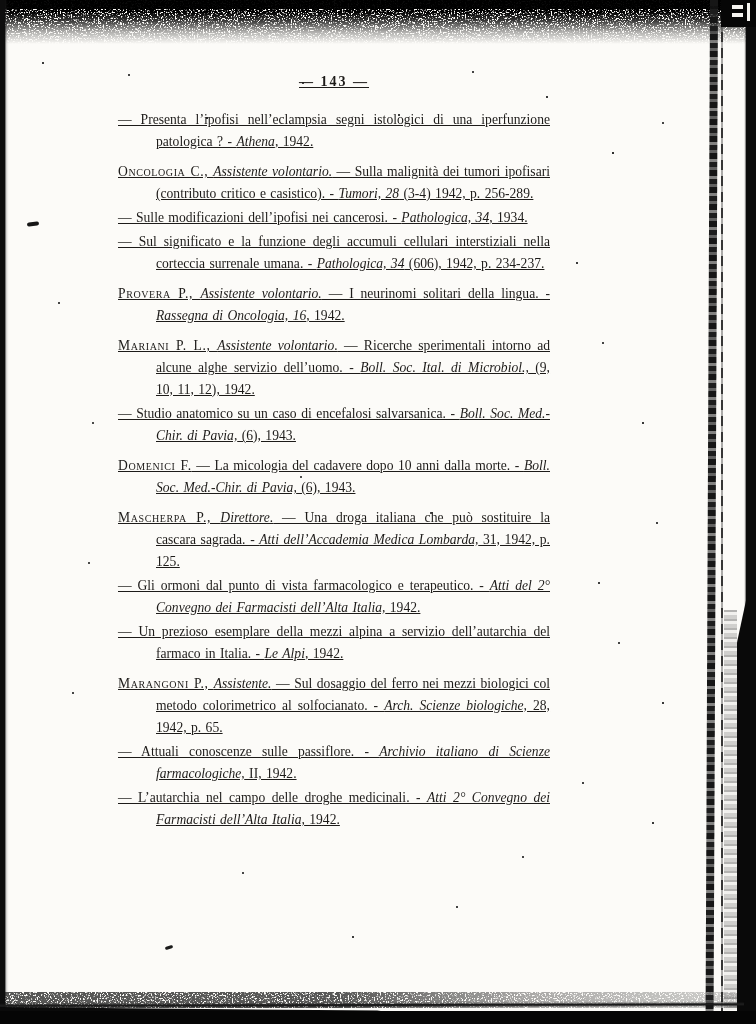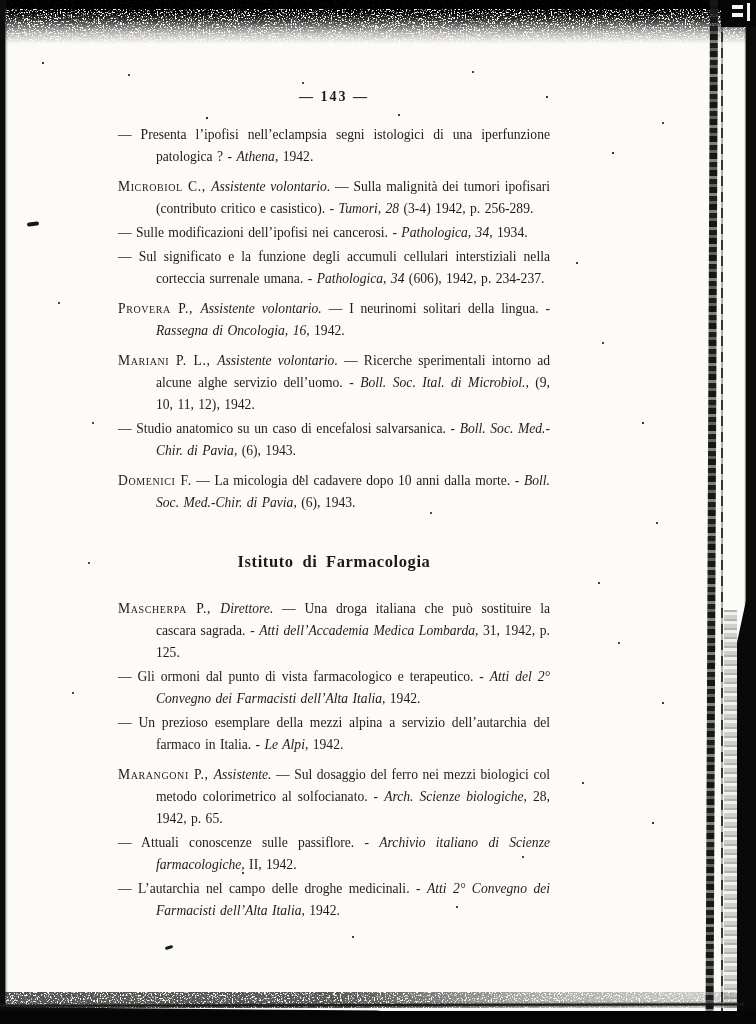--- a/index.html
+++ b/index.html
@@ -17,22 +17,23 @@
     background: #fcfbf8;
     overflow: hidden;
     font-family: "Liberation Serif", "DejaVu Serif", serif;
     color: #1d1b19;
   }
 
   
   .content {
     position: absolute;
     left: 118px;
-    top: 89px;
+    top: 74px;
     width: 432px;
+    text-decoration: underline;
   }
   .page-number {
     text-align: center;
     font-size: 14px;
     line-height: 16px;
     letter-spacing: 2px;
     margin: 0 0 19px 0;
     font-weight: bold;
   }
   .entry {
@@ -191,28 +192,27 @@
   <div class="bottom-band-left"></div>
   <div class="bottom-band"></div>
   <div class="ink-dash"></div>
   <div class="ink-blot"></div>
   <div class="specks"></div>
 
   <div class="content">
     <p class="page-number">— 143 —</p>
     <div>
         <p class="entry group"><span class="seg-r">— Presenta l’ipofisi nell’eclampsia segni istologici di una iperfunzione patologica ? - </span><span class="seg-i">Athena</span><span class="seg-r">, 1942.</span></p>
-        <p class="entry group"><span class="seg-sc">Microbiol C., </span><span class="seg-i">Assistente volontario.</span><span class="seg-r"> — Sulla malignità dei tumori ipofisari (contributo critico e casistico). - </span><span class="seg-i">Tumori, 28</span><span class="seg-r"> (3-4) 1942, p. 256-289.</span></p>
+        <p class="entry group"><span class="seg-sc">Oncologia C., </span><span class="seg-i">Assistente volontario.</span><span class="seg-r"> — Sulla malignità dei tumori ipofisari (contributo critico e casistico). - </span><span class="seg-i">Tumori, 28</span><span class="seg-r"> (3-4) 1942, p. 256-289.</span></p>
         <p class="entry follow"><span class="seg-r">— Sulle modificazioni dell’ipofisi nei cancerosi. - </span><span class="seg-i">Pathologica, 34</span><span class="seg-r">, 1934.</span></p>
         <p class="entry follow"><span class="seg-r">— Sul significato e la funzione degli accumuli cellulari interstiziali nella corteccia surrenale umana. - </span><span class="seg-i">Pathologica, 34</span><span class="seg-r"> (606), 1942, p. 234-237.</span></p>
         <p class="entry group"><span class="seg-sc">Provera P., </span><span class="seg-i">Assistente volontario.</span><span class="seg-r"> — I neurinomi solitari della lingua. - </span><span class="seg-i">Rassegna di Oncologia, 16</span><span class="seg-r">, 1942.</span></p>
         <p class="entry group"><span class="seg-sc">Mariani P. L., </span><span class="seg-i">Assistente volontario.</span><span class="seg-r"> — Ricerche sperimentali intorno ad alcune alghe servizio dell’uomo. - </span><span class="seg-i">Boll. Soc. Ital. di Microbiol.,</span><span class="seg-r"> (9, 10, 11, 12), 1942.</span></p>
         <p class="entry follow"><span class="seg-r">— Studio anatomico su un caso di encefalosi salvarsanica. - </span><span class="seg-i">Boll. Soc. Med.-Chir. di Pavia,</span><span class="seg-r"> (6), 1943.</span></p>
         <p class="entry group"><span class="seg-sc">Domenici F.</span><span class="seg-r"> — La micologia del cadavere dopo 10 anni dalla morte. - </span><span class="seg-i">Boll. Soc. Med.-Chir. di Pavia,</span><span class="seg-r"> (6), 1943.</span></p>
-        <h2 class="section-heading">Istituto di Farmacologia</h2>
         <p class="entry group"><span class="seg-sc">Mascherpa P., </span><span class="seg-i">Direttore.</span><span class="seg-r"> — Una droga italiana che può sostituire la cascara sagrada. - </span><span class="seg-i">Atti dell’Accademia Medica Lombarda,</span><span class="seg-r"> 31, 1942, p. 125.</span></p>
         <p class="entry follow"><span class="seg-r">— Gli ormoni dal punto di vista farmacologico e terapeutico. - </span><span class="seg-i">Atti del 2° Convegno dei Farmacisti dell’Alta Italia,</span><span class="seg-r"> 1942.</span></p>
         <p class="entry follow"><span class="seg-r">— Un prezioso esemplare della mezzi alpina a servizio dell’autarchia del farmaco in Italia. - </span><span class="seg-i">Le Alpi</span><span class="seg-r">, 1942.</span></p>
         <p class="entry group"><span class="seg-sc">Marangoni P., </span><span class="seg-i">Assistente.</span><span class="seg-r"> — Sul dosaggio del ferro nei mezzi biologici col metodo colorimetrico al solfocianato. - </span><span class="seg-i">Arch. Scienze biologiche,</span><span class="seg-r"> 28, 1942, p. 65.</span></p>
         <p class="entry follow"><span class="seg-r">— Attuali conoscenze sulle passiflore. - </span><span class="seg-i">Archivio italiano di Scienze farmacologiche,</span><span class="seg-r"> II, 1942.</span></p>
         <p class="entry follow"><span class="seg-r">— L’autarchia nel campo delle droghe medicinali. - </span><span class="seg-i">Atti 2° Convegno dei Farmacisti dell’Alta Italia,</span><span class="seg-r"> 1942.</span></p>
       </div>
   </div>
 
 </div>

